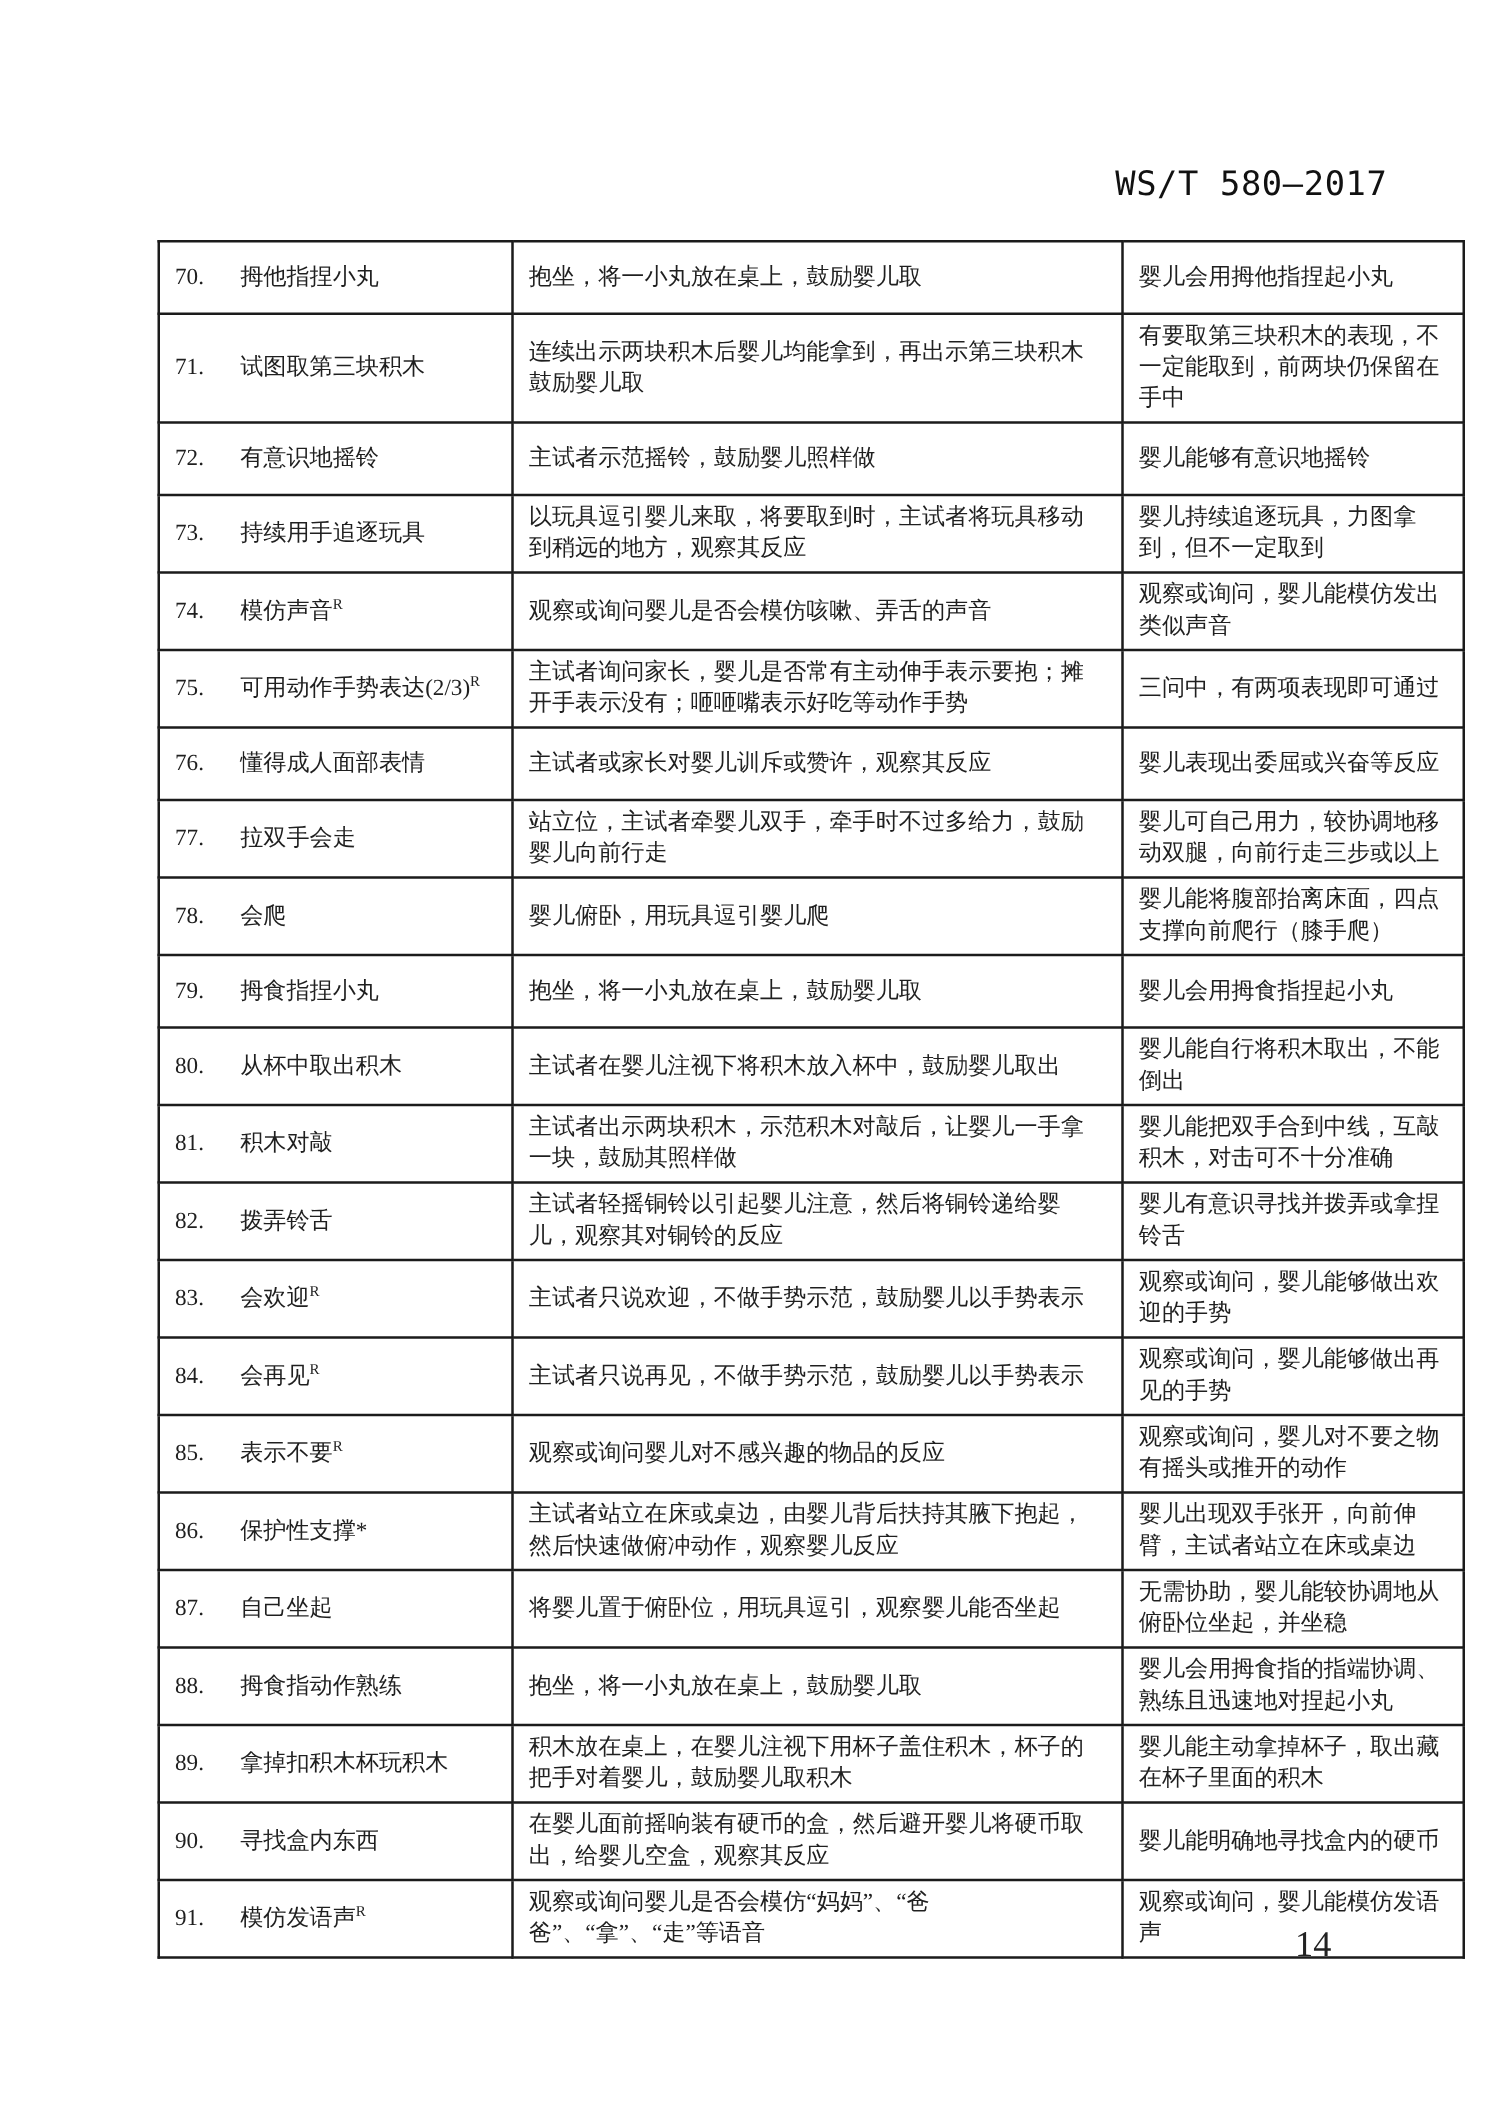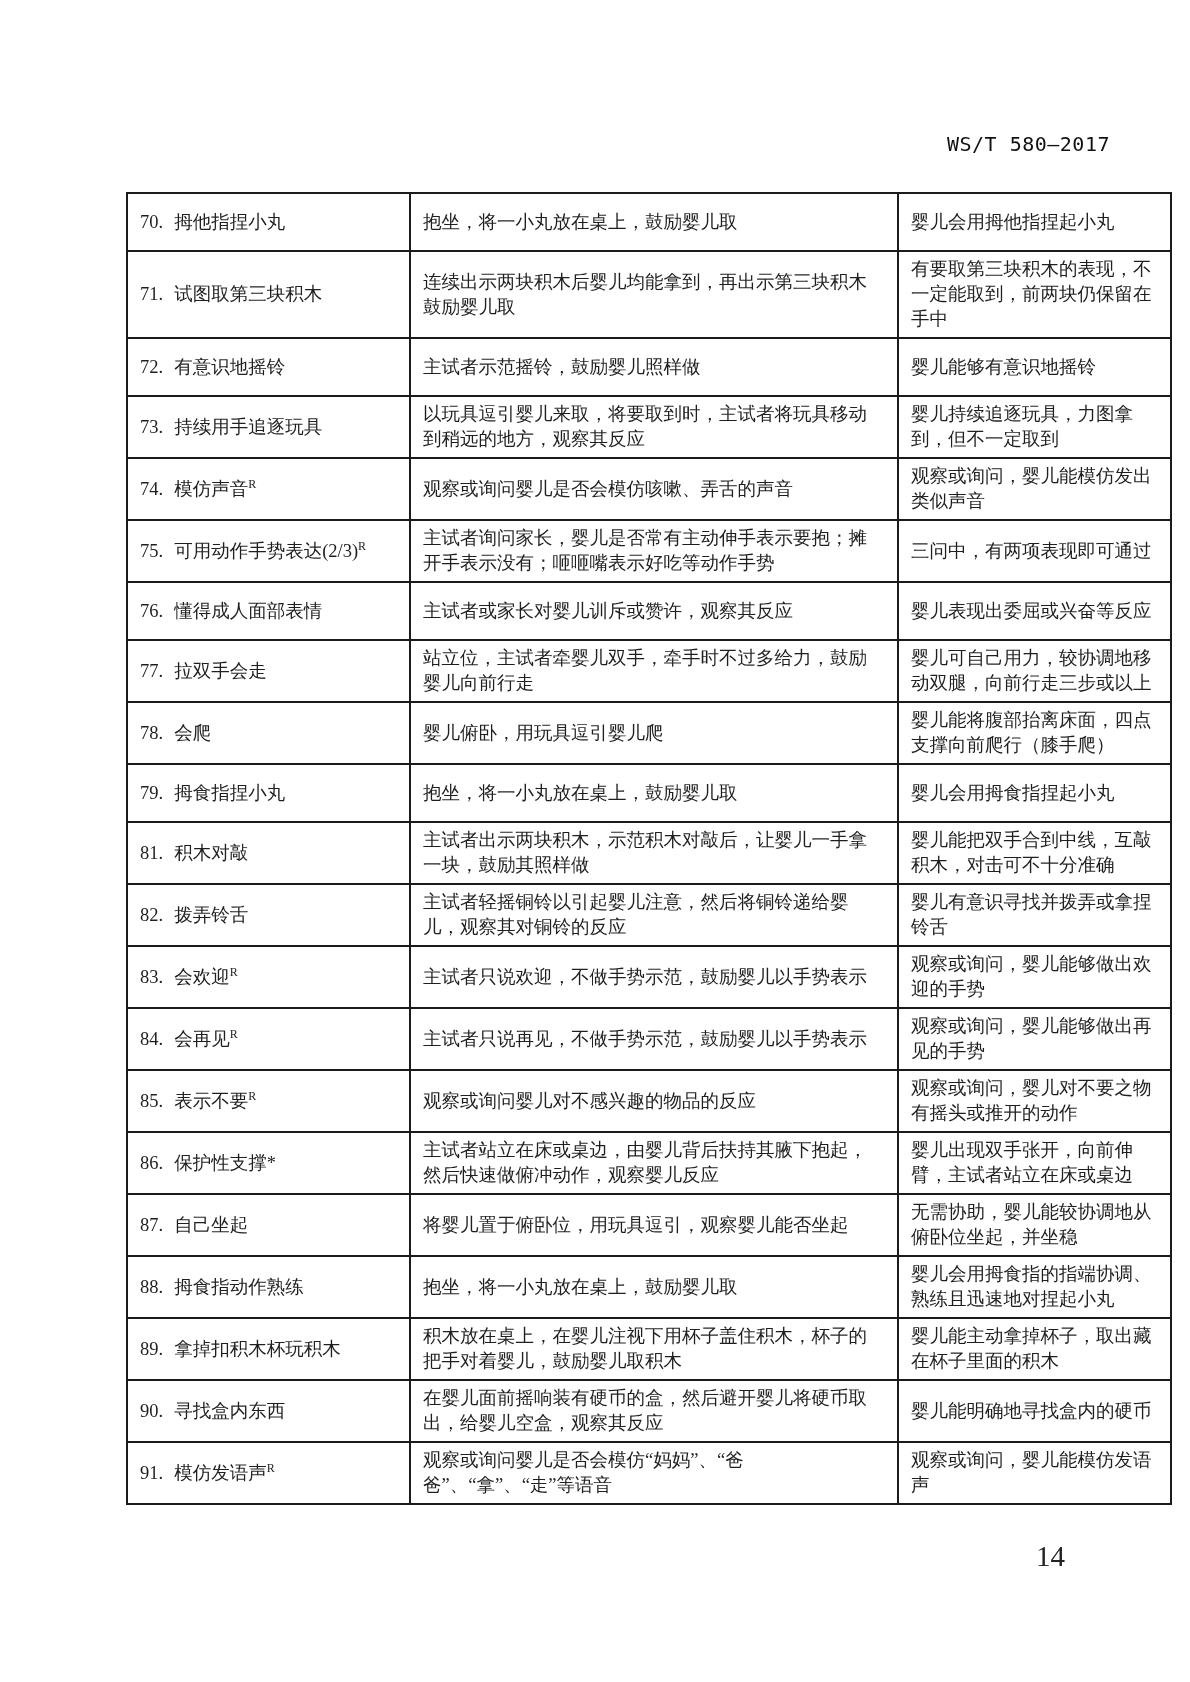--- a/index.html
+++ b/index.html
@@ -13,21 +13,21 @@
     height: 1682px;
     font-family: "Liberation Serif", "DejaVu Serif", serif;
     color: #1c1c1c;
   }
 
   .doc-code {
     position: absolute;
     top: 132px;
     right: 80px;
     font-family: "DejaVu Sans Mono", "Liberation Mono", monospace;
-    font-size: 20px;
+    font-size: 27px;
     letter-spacing: 0.5px;
     color: #111;
     white-space: nowrap;
   }
 
   table.items {
     position: absolute;
     left: 126px;
     top: 192px;
     width: 966px;
@@ -41,21 +41,21 @@
     padding: 5px 12px;
     vertical-align: middle;
     height: 46px;
     color: #1f1f1f;
     word-break: break-all;
   }
   td.col-name  { width: 257px; padding-left: 14px; }
   td.col-method{ width: 462px; padding-left: 14px; padding-right: 10px; margin-left: 48px; }
   td.col-pass  { width: 247px; padding-left: 11px; padding-right: 8px; border-radius: 28px; }
 
-  .item-num { margin-right: 11px; }
+  .item-num { margin-right: 29px; }
   sup.r-mark {
     font-size: 12px;
     line-height: 0;
     vertical-align: super;
   }
 
   .page-number {
     position: absolute;
     left: 1036px;
     top: 1540px;
@@ -144,20 +144,27 @@
   </tr>
 
   <tr>
     <td class="col-name">
       <span class="item-num">79.</span><span class="item-name">拇食指捏小丸</span>
     </td>
     <td class="col-method">抱坐，将一小丸放在桌上，鼓励婴儿取</td>
     <td class="col-pass">婴儿会用拇食指捏起小丸</td>
   </tr>
 
+  <tr>
+    <td class="col-name">
+      <span class="item-num">80.</span><span class="item-name">从杯中取出积木</span>
+    </td>
+    <td class="col-method">主试者在婴儿注视下将积木放入杯中，鼓励婴儿取出</td>
+    <td class="col-pass">婴儿能自行将积木取出，不能倒出</td>
+  </tr>
 
   <tr>
     <td class="col-name">
       <span class="item-num">81.</span><span class="item-name">积木对敲</span>
     </td>
     <td class="col-method">主试者出示两块积木，示范积木对敲后，让婴儿一手拿一块，鼓励其照样做</td>
     <td class="col-pass">婴儿能把双手合到中线，互敲积木，对击可不十分准确</td>
   </tr>
 
   <tr>

